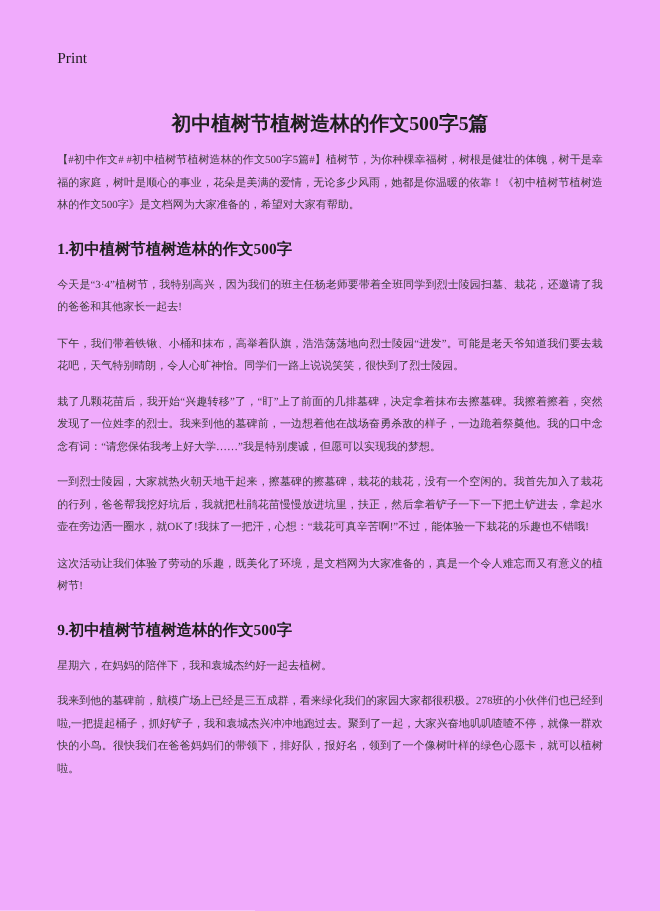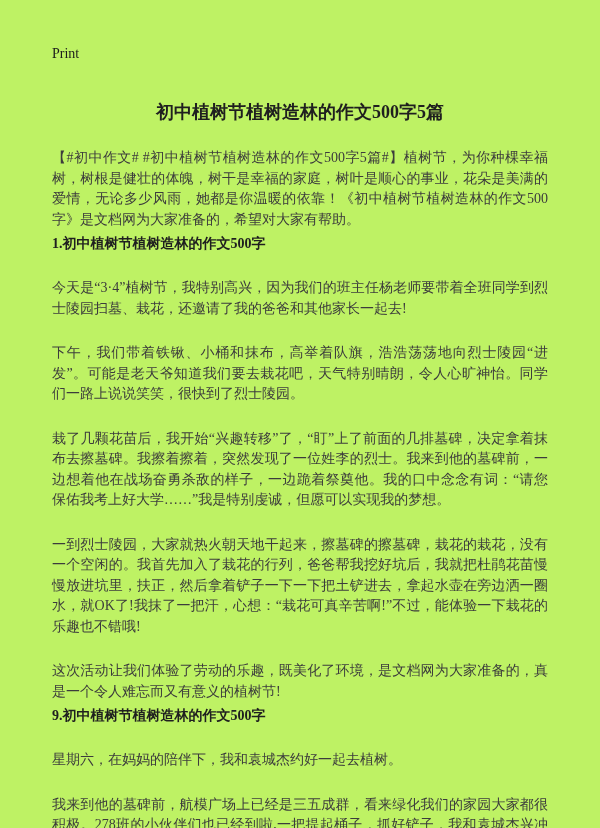--- a/index.html
+++ b/index.html
@@ -9,50 +9,50 @@
   }
   body {
     height: 828px;
     font-family: "Liberation Serif", "DejaVu Serif", serif;
     overflow: hidden;
   }
   .page {
     width: 600px;
     height: 828px;
     padding: 44px 52px 0 52px;
-    background: #bef264;
+    background: #f0abfc;
   }
   .print-link {
     display: inline-block;
     font-family: "Liberation Serif", "DejaVu Serif", serif;
     font-size: 14px;
     color: #1c1c1c;
     cursor: pointer;
     background: none;
     border: none;
     padding: 0;
   }
   .doc-title {
     margin-top: 38px;
     text-align: center;
     font-size: 18px;
     font-weight: bold;
     color: #1f1f1f;
     line-height: 24px;
   }
   .intro, .para {
-    margin-top: 24px;
-    font-size: 14px;
+    margin-top: 12px;
+    font-size: 10px;
     line-height: 20.5px;
     color: #3c3c3c;
     text-align: justify;
     word-break: break-all;
   }
   .section-heading {
-    margin-top: 4px;
+    margin-top: 20px;
     font-size: 14px;
     font-weight: bold;
     color: #1f1f1f;
     line-height: 20px;
     text-align: left;
   }
 </style>
 </head>
 <body>
 

